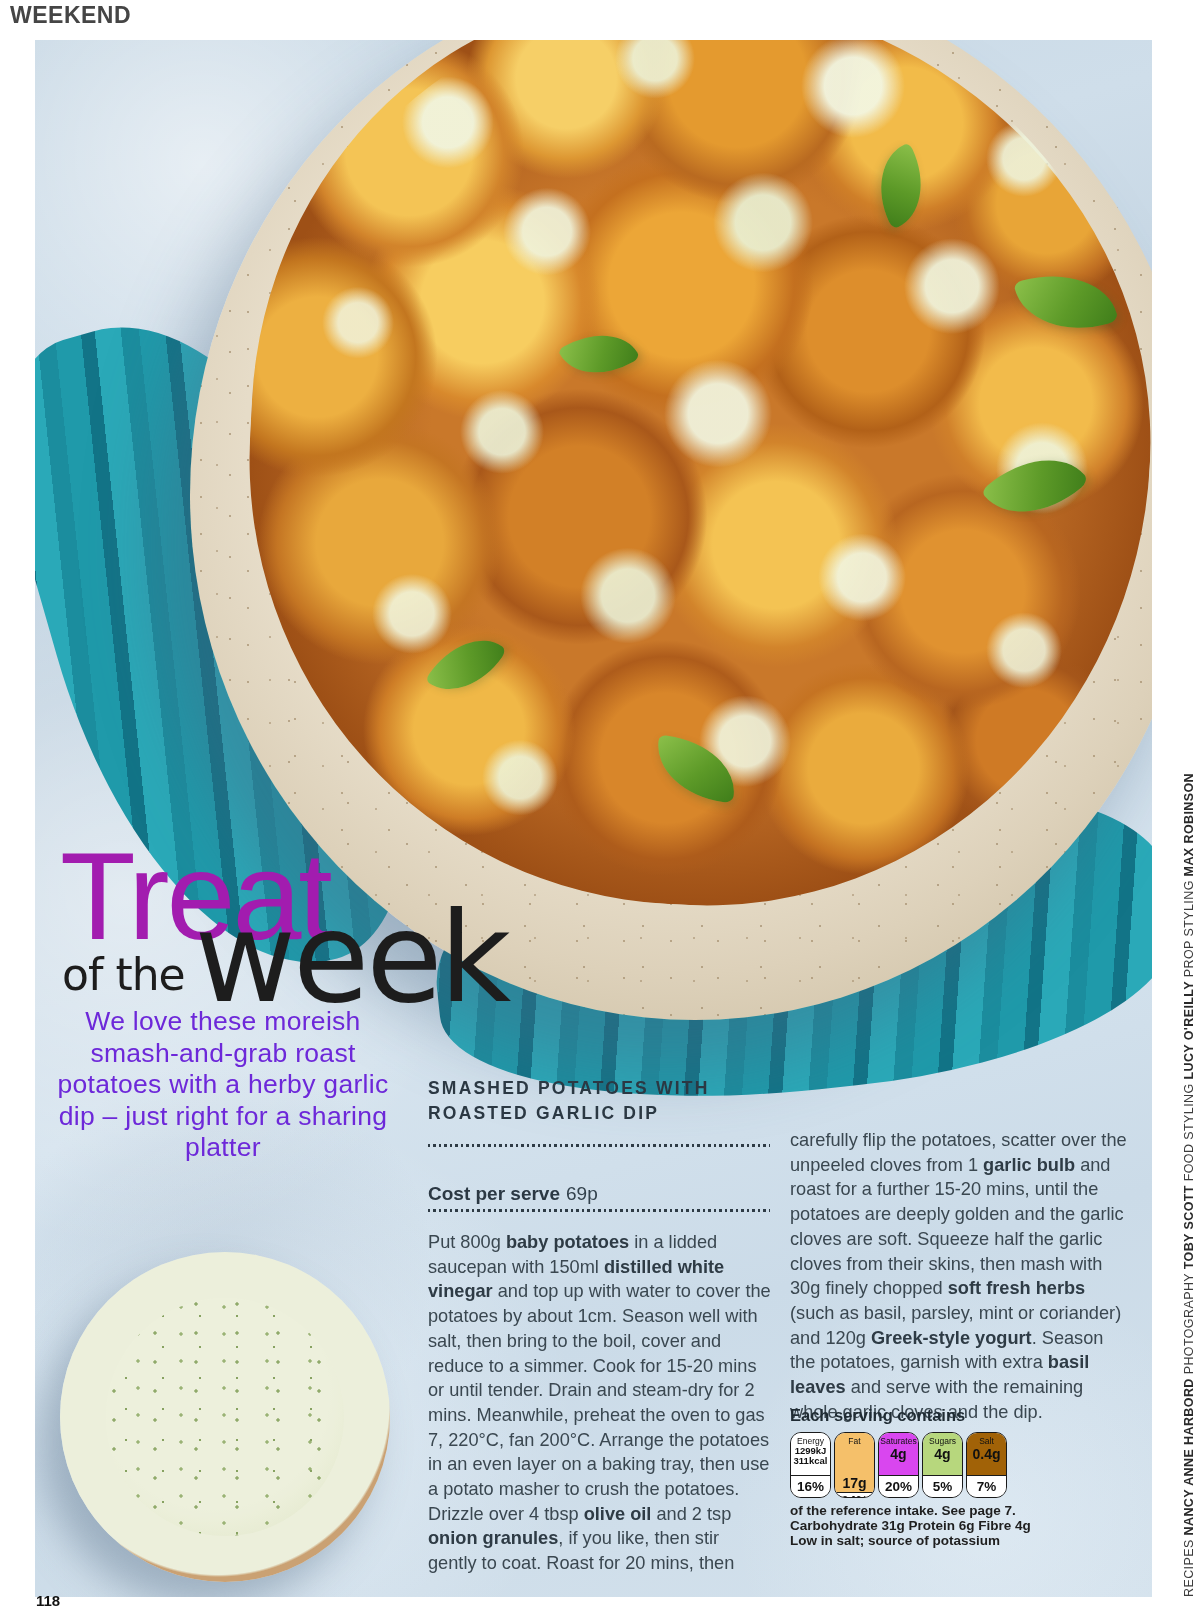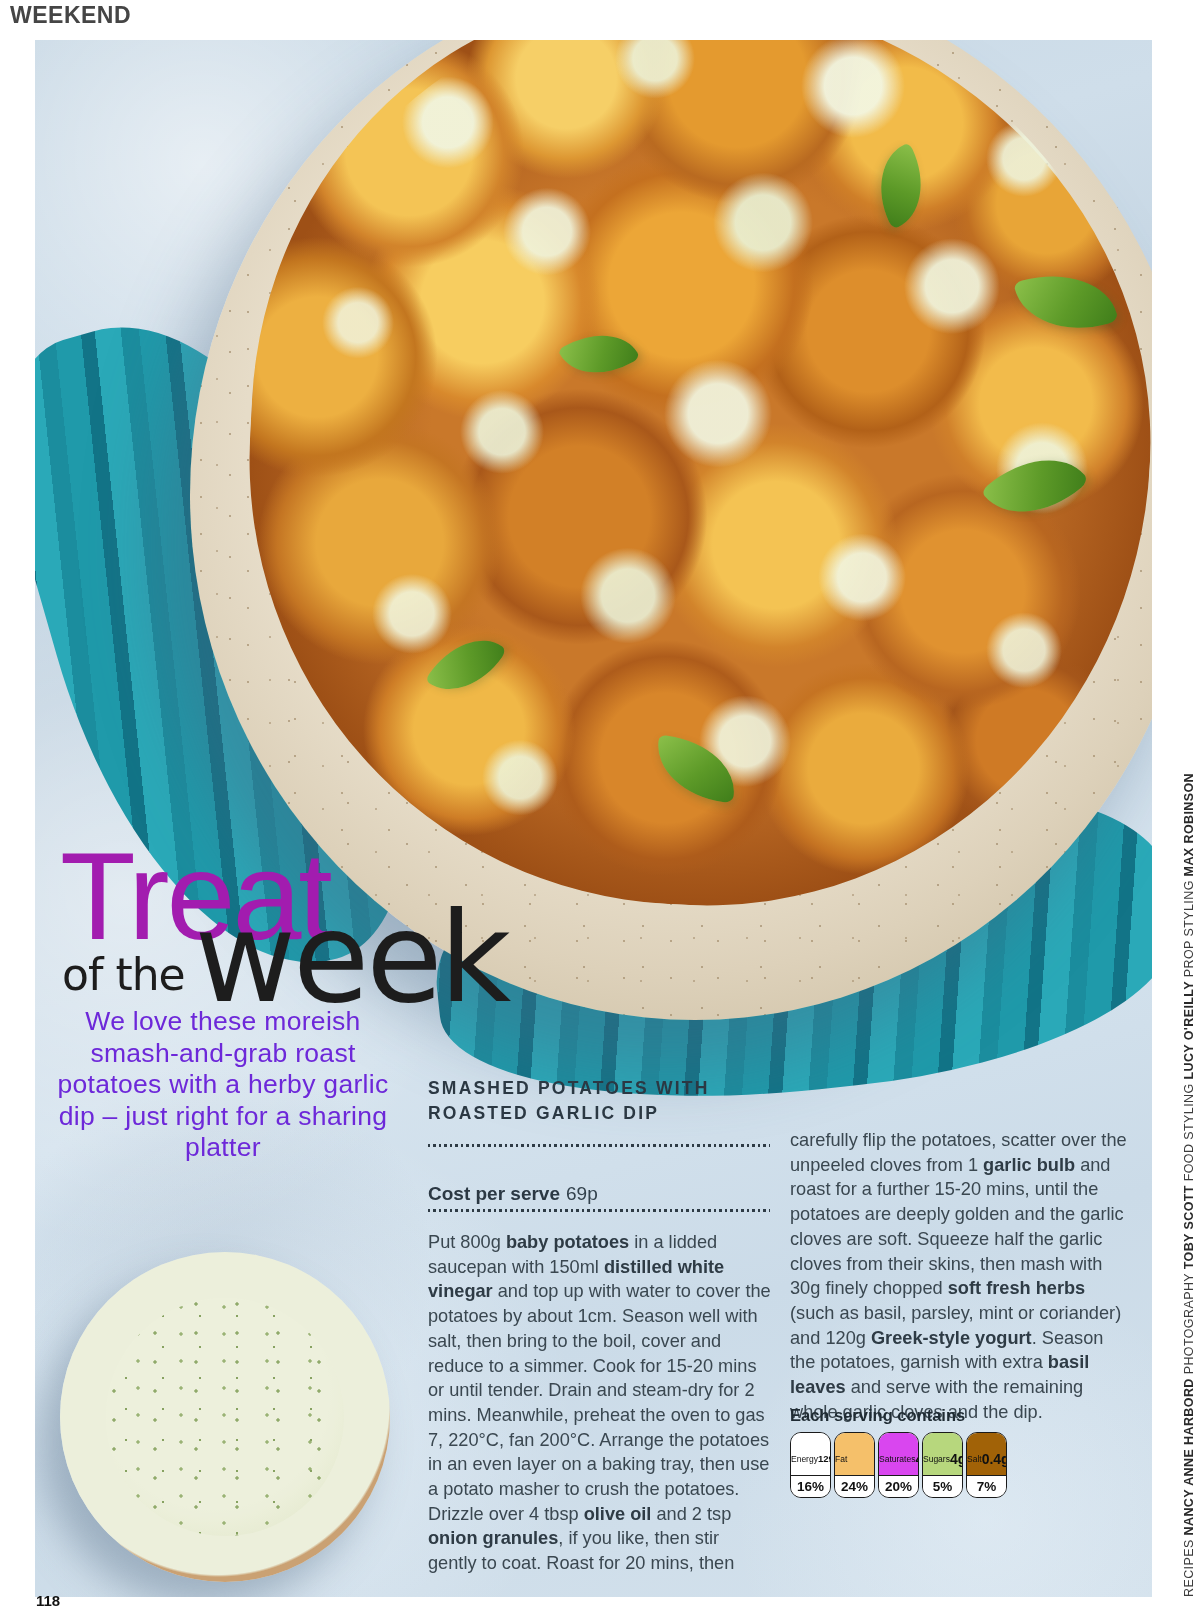--- a/index.html
+++ b/index.html
@@ -136,22 +136,22 @@
   .method{position:absolute;font-size:18.2px;line-height:24.7px;color:#3a4750;}
   .method .b{color:#2e3b45;}
   .col1{left:428px;top:1230px;width:344px;}
   .col2{left:790px;top:1128px;width:340px;}
 
   
   .nut-head{position:absolute;left:790px;top:1406px;font-size:16.5px;font-weight:700;color:#1f2b33;}
   .nutrition{position:absolute;left:790px;top:1432px;display:flex;gap:3px;}
   .cell{width:39px;height:64px;border:1.5px solid #1a1a1a;border-radius:11px;overflow:hidden;
     background:#fff;display:flex;flex-direction:column;}
-  .cell-top{flex:1;display:flex;flex-direction:row;align-items:center;justify-content:flex-start;
-    padding-top:10px;}
+  .cell-top{flex:1;display:flex;flex-direction:column;align-items:center;justify-content:flex-start;
+    padding-top:3px;}
   .cell-name{font-size:8.5px;color:#111;}
   .cell-val{font-size:14px;font-weight:700;color:#111;line-height:1.2;}
   .cell-energy .cell-val,.cell-energy .cell-val2{font-size:9.5px;font-weight:700;line-height:1.1;}
   .cell-val2{font-weight:700;color:#111;}
   .cell-val2:empty{display:none;}
   .cell-pct{height:21px;border-top:1.5px solid #1a1a1a;background:#fff;display:flex;
     align-items:center;justify-content:center;font-size:13.5px;font-weight:700;color:#111;}
   .footnote{position:absolute;left:790px;top:1503px;font-size:13.5px;line-height:15.2px;
     font-weight:700;color:#1f1f1f;}
 
@@ -247,17 +247,22 @@
       <div class="cell-pct">5%</div>
     </div>
     <div class="cell">
       <div class="cell-top" style="background: #a16207;">
         <span class="cell-name">Salt</span>
         <span class="cell-val">0.4g</span>
       </div>
       <div class="cell-pct">7%</div>
     </div>
   </div>
+  <div class="footnote">
+    <div>of the reference intake. See page 7.</div>
+    <div>Carbohydrate 31g Protein 6g Fibre 4g</div>
+    <div>Low in salt; source of potassium</div>
+  </div>
 
   <div class="credits"><span>RECIPES </span><span class="b">NANCY ANNE HARBORD</span><span>  PHOTOGRAPHY </span><span class="b">TOBY SCOTT</span><span>  FOOD STYLING </span><span class="b">LUCY O'REILLY</span><span>  PROP STYLING </span><span class="b">MAX ROBINSON</span></div>
   <div class="pagenum">118</div>
 
 </div>
 
 </body></html>

